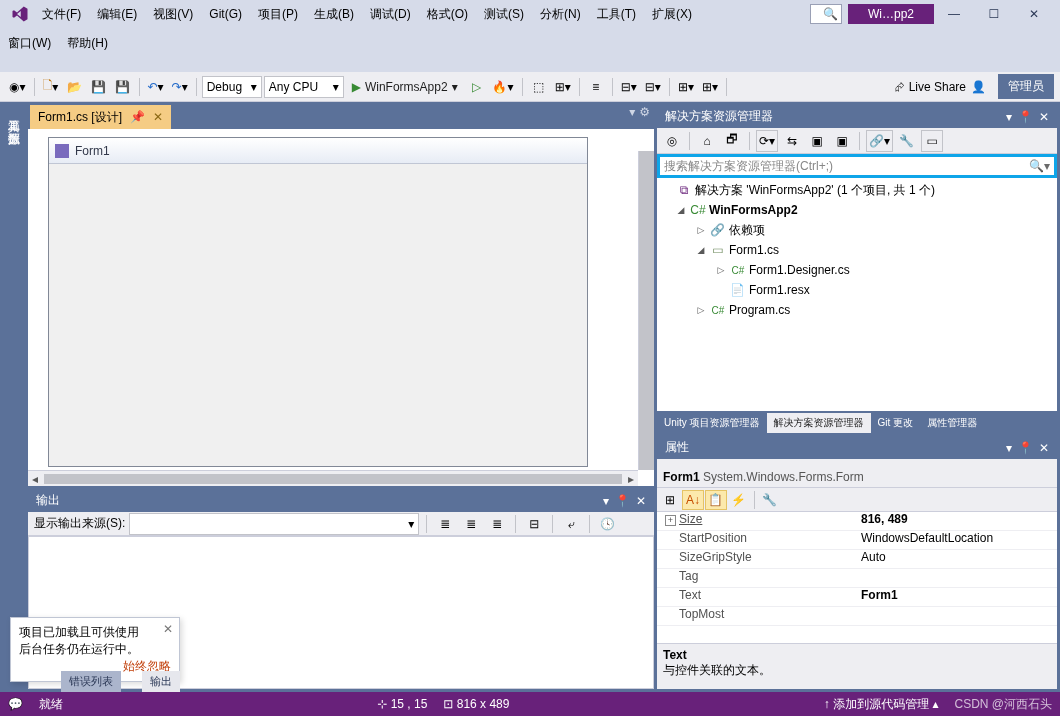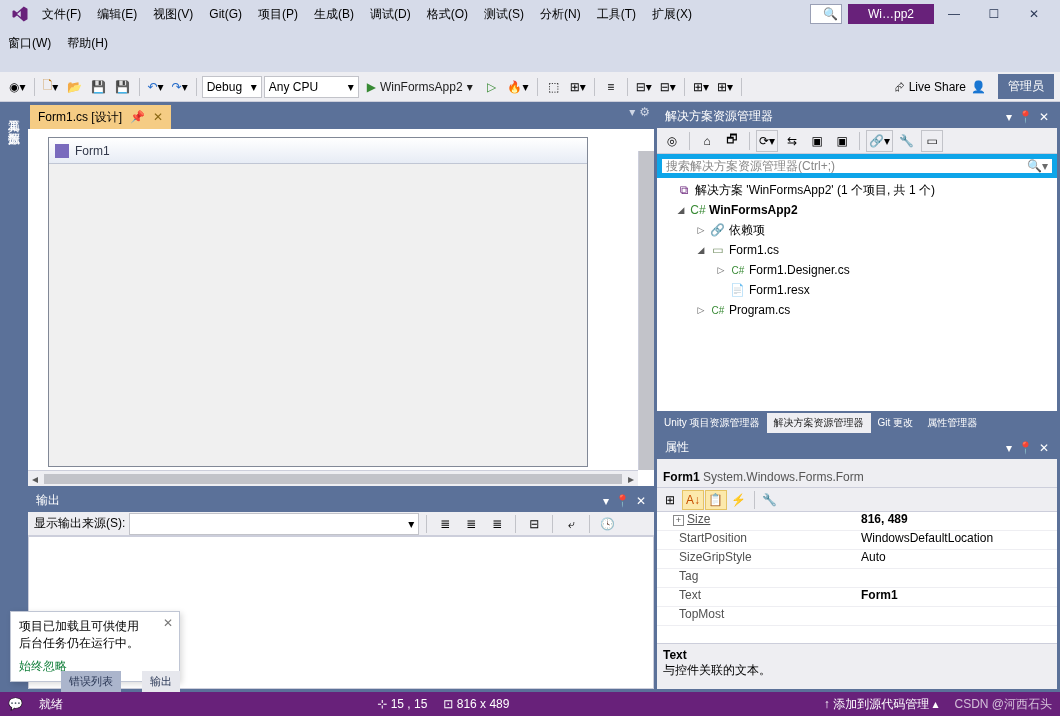--- a/index.html
+++ b/index.html
@@ -10,21 +10,21 @@
 .vs-logo { width: 28px; height: 28px; display: flex; align-items: center; justify-content: center; }
 .menuitem { padding: 4px 8px; cursor: default; }
 .search-box { width: 32px; height: 20px; border: 1px solid #9aa0b5; background: #fff; margin-left: auto; display: flex; align-items: center; padding: 0 3px; }
 .title-app { background: #68217a; color: #fff; padding: 3px 20px; margin-left: 6px; }
 .win-btn { width: 40px; height: 24px; display: flex; align-items: center; justify-content: center; color: #2b3856; }
 .toolbar { height: 30px; background: #eeeef2; border-bottom: 1px solid #cccedb; display: flex; align-items: center; padding: 0 6px; gap: 2px; }
 .tbtn { height: 22px; min-width: 22px; display: flex; align-items: center; justify-content: center; padding: 0 3px; }
 .tsep { width: 1px; height: 18px; background: #c2c3c9; margin: 0 3px; }
 .combo { height: 22px; border: 1px solid #c2c3c9; background: #fff; display: flex; align-items: center; padding: 0 4px; }
 .combo.debug { width: 60px; }
-.combo.cpu { width: 95px; }
+.combo.cpu { width: 80px; }
 .start-btn { display: flex; align-items: center; gap: 4px; color: #1e1e1e; padding: 0 6px; }
 .play { color: #388a34; }
 .live-share { display: flex; align-items: center; gap: 4px; }
 .admin-btn { background: #5b7199; color: #fff; padding: 4px 10px; margin-left: 6px; }
 .main { flex: 1; display: flex; background: #5b7199; padding: 3px; gap: 3px; overflow: hidden; }
 .side-tabs { width: 22px; background: #5b7199; display: flex; flex-direction: column; }
 .side-tab { writing-mode: vertical-rl; color: #fff; padding: 6px 3px; cursor: default; }
 .left-col { flex: 1; display: flex; flex-direction: column; gap: 3px; overflow: hidden; }
 .right-col { width: 400px; display: flex; flex-direction: column; gap: 3px; }
 .panel { background: #eeeef2; display: flex; flex-direction: column; }
@@ -41,46 +41,46 @@
 .form-titlebar { height: 26px; background: linear-gradient(#fff,#e7ecf5); border-bottom: 1px solid #c0c6d4; display: flex; align-items: center; padding: 0 6px; font-size: 12px; color: #32384a; }
 .form-icon { width: 14px; height: 14px; background: #7a6bbd; margin-right: 6px; }
 .form-body { height: calc(100% - 26px); background: #f0f0f0; }
 .scrollbar-v { position: absolute; right: 0; top: 22px; bottom: 16px; width: 16px; background: #eeeef2; border-left: 1px solid #cccedb; }
 .scrollbar-h { position: absolute; left: 0; right: 16px; bottom: 0; height: 16px; background: #eeeef2; border-top: 1px solid #cccedb; display:flex; align-items:center; }
 .scroll-thumb { background: #c2c3c9; }
 .output-panel { height: 200px; }
 .output-toolbar { height: 24px; background: #eeeef2; display: flex; align-items: center; padding: 0 6px; gap: 4px; border-bottom: 1px solid #cccedb; }
 .output-body { flex: 1; background: #fff; border: 1px solid #cccedb; }
 .sol-toolbar { height: 26px; display: flex; align-items: center; padding: 0 4px; gap: 3px; background: #eeeef2; border-bottom: 1px solid #cccedb; }
-.sol-search { height: 24px; border: 5px solid #0ea5e9; background: #fff; display: flex; align-items: center; padding: 0 4px; color: #6a6a6a; }
+.sol-search { height: 24px; border: 3px solid #0ea5e9; background: #fff; display: flex; align-items: center; padding: 0 4px; color: #6a6a6a; }
 .sol-tree { flex: 1; background: #fff; overflow: auto; padding: 2px 0; }
 .tree-row { display: flex; align-items: center; height: 20px; padding-left: 4px; gap: 3px; }
 .tree-arrow { width: 12px; text-align: center; color: #595959; font-size: 9px; }
 .tree-icon { width: 16px; height: 14px; display: inline-flex; align-items: center; justify-content: center; }
 .bold { font-weight: bold; }
 .panel-tabs { height: 22px; background: #5b7199; display: flex; align-items: flex-end; }
 .ptab { padding: 3px 7px; color: #fff; cursor: default; font-size: 10px; }
 .ptab.active { background: #eeeef2; color: #1e1e1e; }
 .props-panel { flex: 1; min-height: 0; }
 .props-head { padding: 3px 6px; background: #eeeef2; border-bottom: 1px solid #cccedb; margin-top: 8px; }
 .props-toolbar { height: 24px; display: flex; align-items: center; padding: 0 2px; gap: 1px; border-bottom: 1px solid #cccedb; }
 .pbtn { width: 22px; height: 20px; display: flex; align-items: center; justify-content: center; border: 1px solid transparent; }
 .pbtn.active { background: #fce9ac; border: 1px solid #e5c365; }
 .props-grid { flex: 1; background: #fff; overflow: auto; }
 .prow { display: flex; height: 19px; border-bottom: 1px solid #eeeef2; }
 .prow .pname { width: 200px; padding-left: 22px; color: #525252; }
 .prow .pval { flex: 1; padding-left: 4px; }
-.prow.expand .pname { padding-left: 16px; text-decoration: underline; }
+.prow.expand .pname { padding-left: 8px; text-decoration: underline; }
 .prow .plus { display: inline-block; width: 11px; height: 11px; border: 1px solid #888; text-align: center; line-height: 9px; margin-right: 3px; font-size: 9px; }
 .props-desc { border-top: 1px solid #cccedb; padding: 4px 6px; background: #eeeef2; height: 46px; }
 .statusbar { height: 24px; background: #68217a; color: #fff; display: flex; align-items: center; padding: 0 8px; gap: 16px; }
 .statusbar .spacer { flex: 1; }
 .popup { position: absolute; left: 10px; bottom: 34px; width: 170px; background: #fff; border: 1px solid #c0c6d4; box-shadow: 2px 2px 6px rgba(0,0,0,0.15); padding: 6px 8px; }
 .popup-close { position: absolute; right: 6px; top: 4px; color: #777; }
-.popup-link { color: #15803d; margin-top: 6px; }
+.popup-link { color: #c2410c; text-align: right; }
 .bottom-tabs { position: absolute; left: 40px; bottom: 24px; display: flex; }
 .btab { padding: 3px 8px; background: #abb5cc; color: #2b3856; font-size: 11px; margin-left: 21px; }
 .btab.sel { background: #e6e7ed; }
 .ico { font-family: "Segoe UI Symbol", sans-serif; }
 .boxed { border:1px solid #c2c3c9; padding:0 2px; }
 </style>
 </head>
 <body>
 
 <div class="titlebar">

